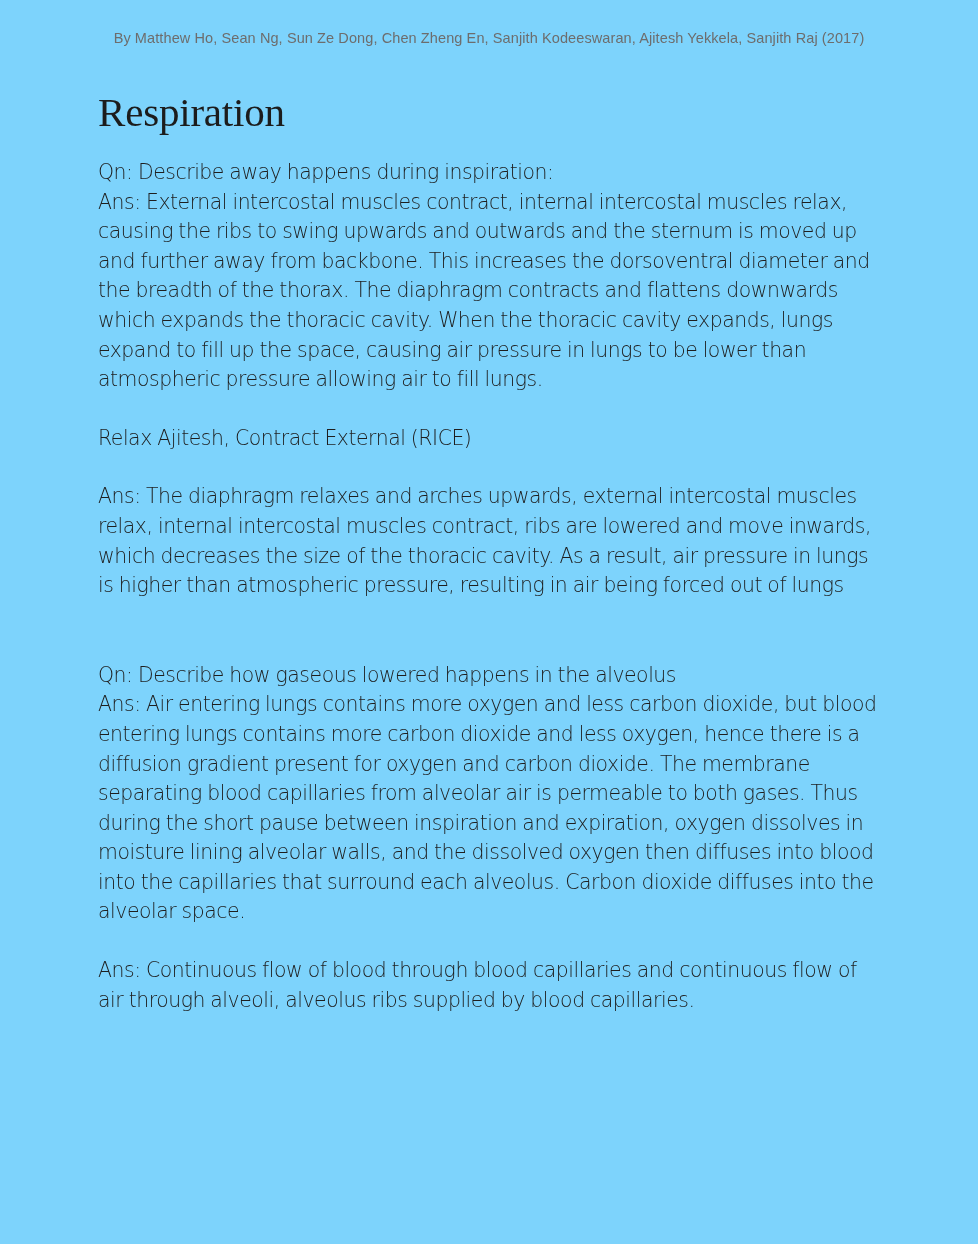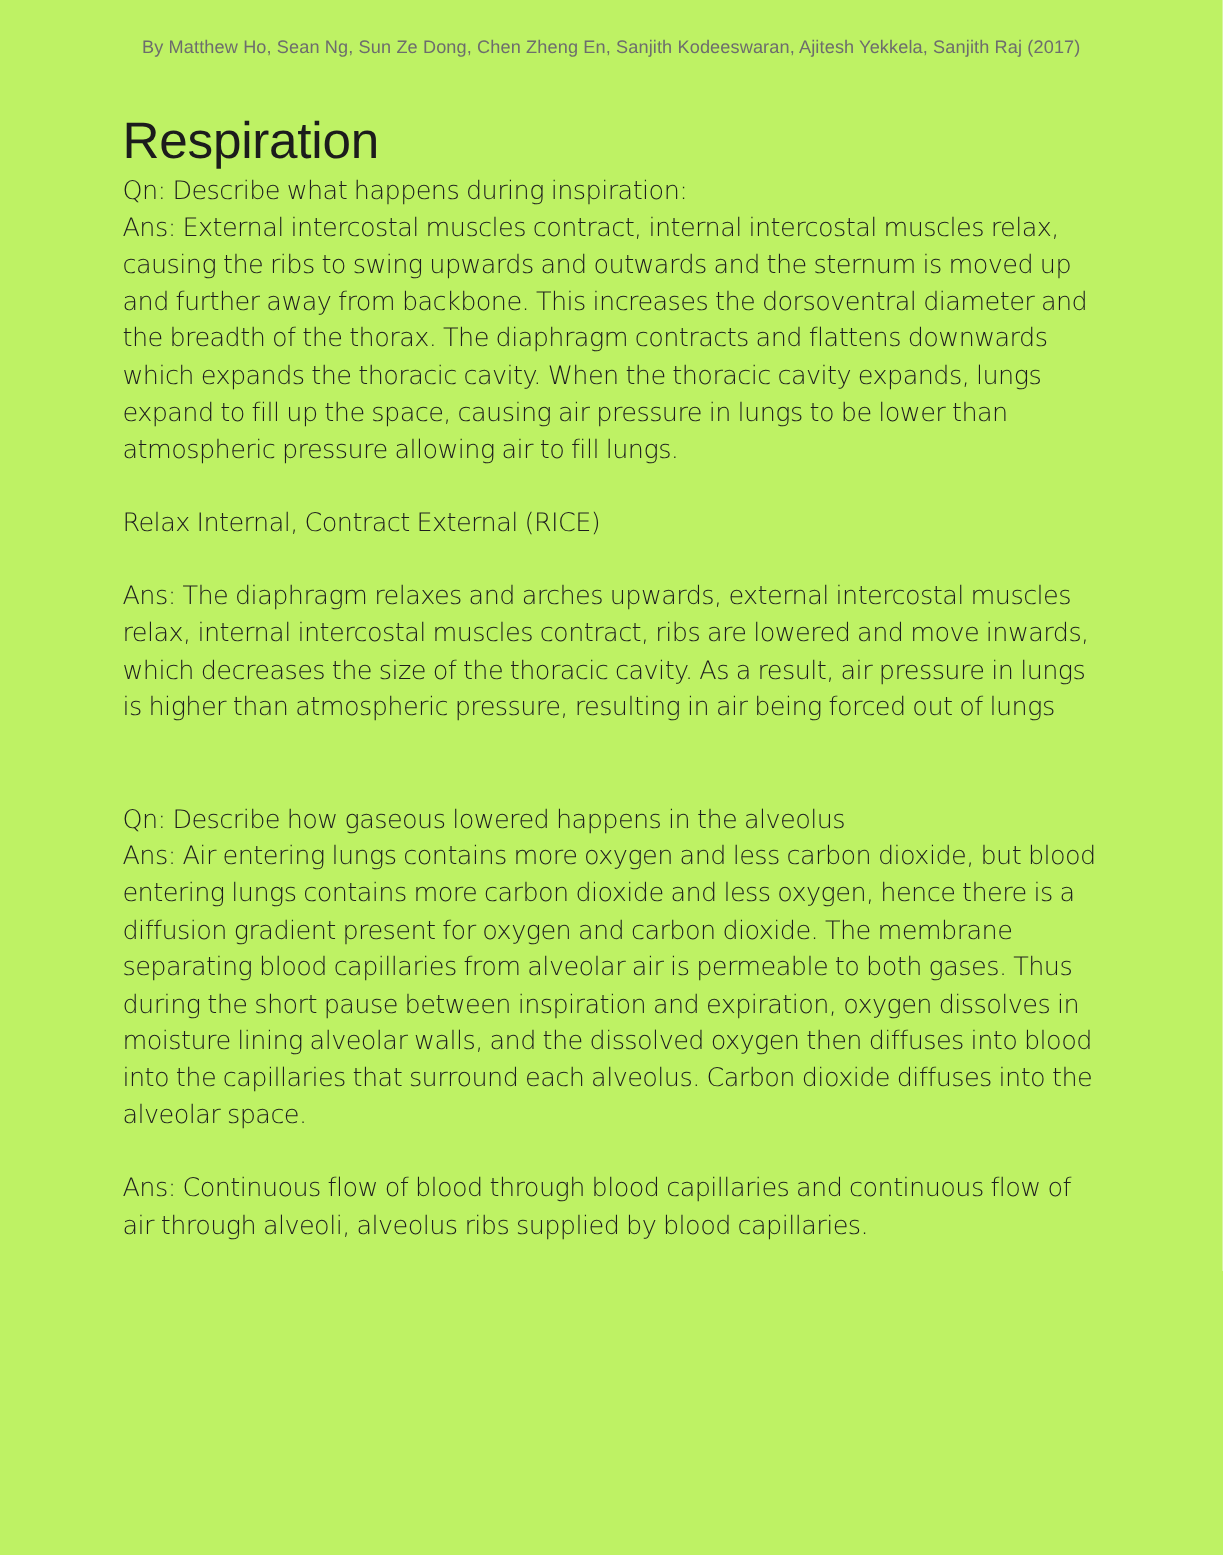--- a/index.html
+++ b/index.html
@@ -11,21 +11,21 @@
     width: 978px;
     height: 1244px;
     font-family: "Liberation Sans", sans-serif;
     color: #1a1a1a;
     overflow: hidden;
   }
   .page {
     position: relative;
     width: 978px;
     height: 1244px;
-    background: #bef264;
+    background: #7dd3fc;
     box-sizing: border-box;
   }
   .byline {
     position: absolute;
     left: 0;
     right: 0;
     top: 30px;
     text-align: center;
     font-family: "Liberation Sans", sans-serif;
     font-size: 14.5px;
@@ -33,27 +33,27 @@
     color: #6d6d6d;
     white-space: nowrap;
   }
   .content {
     position: absolute;
     left: 98px;
     top: 86px;
     width: 786px;
   }
   .doc-title {
-    font-family: Liberation Sans, sans-serif;
+    font-family: Liberation Serif, serif;
     font-weight: 300;
     font-size: 41px;
     line-height: 52px;
     letter-spacing: -0.2px;
     color: #1c1c1c;
-    margin: 0 0 0 0;
+    margin: 0 0 20px 0;
     -webkit-font-smoothing: antialiased;
   }
   .para {
     font-family: "DejaVu Sans", sans-serif;
     font-weight: 300;
     font-size: 20.4px;
     line-height: 29.6px;
     letter-spacing: -0.45px;
     color: #1e1e1e;
     margin: 0;
@@ -72,27 +72,27 @@
 <body>
 
 <div class="page">
 
   <div class="byline">By Matthew Ho, Sean Ng, Sun Ze Dong, Chen Zheng En, Sanjith Kodeeswaran, Ajitesh Yekkela, Sanjith Raj (2017)</div>
 
   <div class="content">
 
     <h1 class="doc-title">Respiration</h1>
 
-    <p class="para">Qn: Describe what happens during inspiration:</p>
+    <p class="para">Qn: Describe away happens during inspiration:</p>
 
     <p class="para">Ans: External intercostal muscles contract, internal intercostal muscles relax, causing the ribs to swing upwards and outwards and the sternum is moved up and further away from backbone. This increases the dorsoventral diameter and the breadth of the thorax. The diaphragm contracts and flattens downwards which expands the thoracic cavity. When the thoracic cavity expands, lungs expand to fill up the space, causing air pressure in lungs to be lower than atmospheric pressure allowing air to fill lungs.</p>
 
     <div class="gap-1"></div>
 
-    <p class="para">Relax Internal, Contract External (RICE)</p>
+    <p class="para">Relax Ajitesh, Contract External (RICE)</p>
 
 
     <div class="gap-1"></div>
 
 
     <p class="para">Ans: The diaphragm relaxes and arches upwards, external intercostal muscles relax, internal intercostal muscles contract, ribs are lowered and move inwards, which decreases the size of the thoracic cavity. As a result, air pressure in lungs is higher than atmospheric pressure, resulting in air being forced out of lungs</p>
 
     <div class="gap-2"></div>
 
     <p class="para">Qn: Describe how gaseous lowered happens in the alveolus</p>

